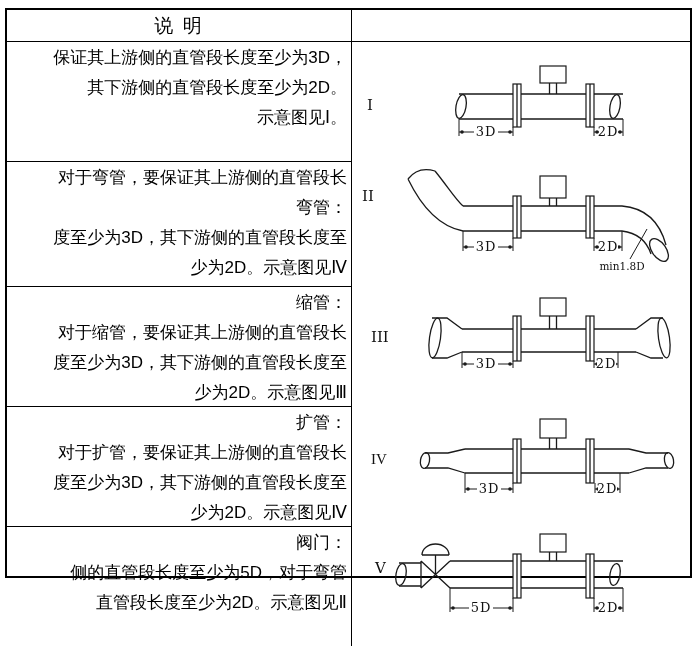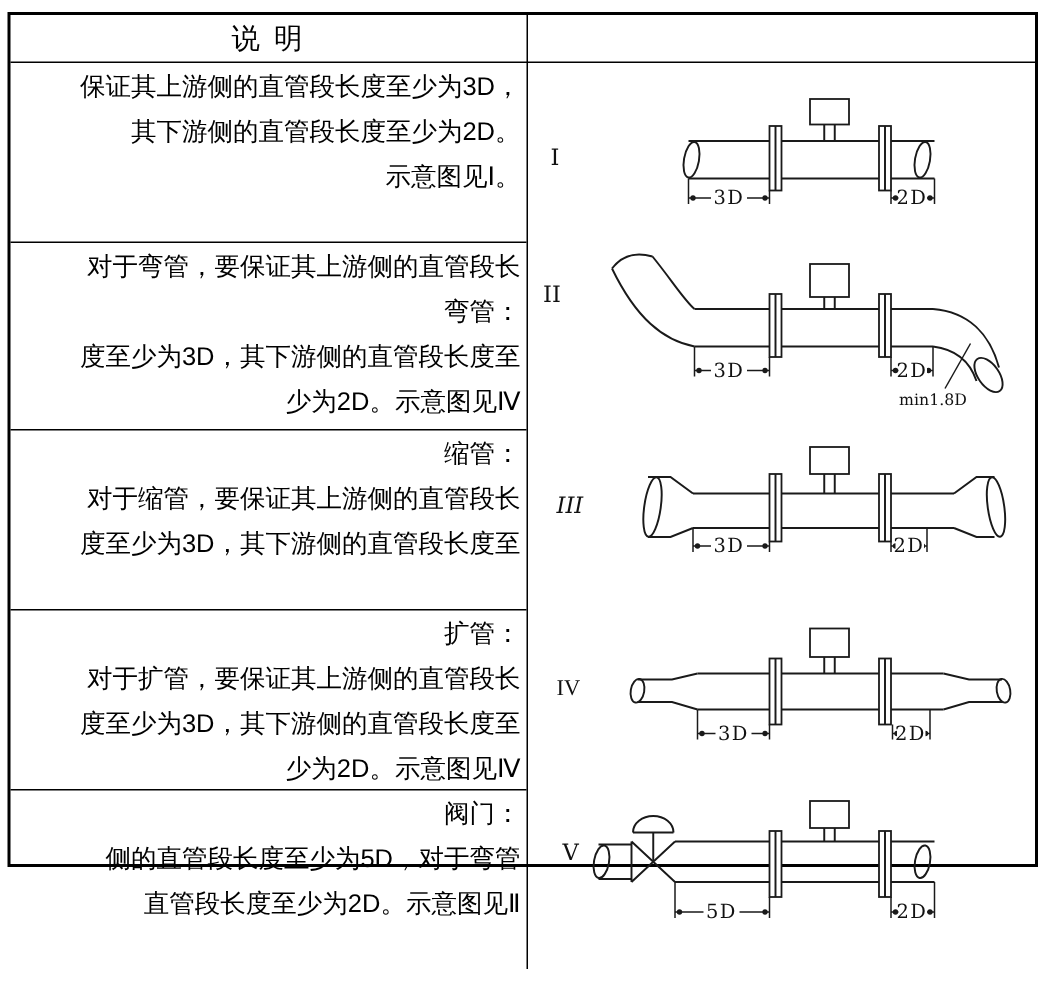--- a/index.html
+++ b/index.html
@@ -19,21 +19,21 @@
   .body-right{position:relative;}
   .diag{position:absolute;left:0;width:338px;}
   .d1{top:14px;height:90px;}
   .d2{top:118px;height:122px;}
   .d3{top:254px;height:112px;}
   .d4{top:374px;height:105px;}
   .d5{top:487px;height:112px;}
   .diag svg{position:absolute;left:0;top:0;}
   .dlabel{position:absolute;font-family:"DejaVu Serif","Liberation Serif",serif;
           font-size:15px;color:#111;}
-  .l1{left:15px;top:40px;}.l2{left:10px;top:27px;}.l3{left:19px;top:32px;font-style:italic;}
+  .l1{left:15px;top:40px;}.l2{left:10px;top:27px;}.l3{left:19px;top:32px;}
   .l4{left:19px;top:35px;font-family:Liberation Serif, serif;}.l5{left:23px;top:30px;}
   .ln{stroke:#1a1a1a;stroke-width:1.3;fill:none;}
   .fl{fill:#fff;stroke:#1a1a1a;stroke-width:1.2;}
   .dm{stroke:#1a1a1a;stroke-width:1;fill:none;}
   .dot{fill:#1a1a1a;stroke:none;}
   .wbg{fill:#fff;stroke:none;}
   .dimtxt{font-family:"DejaVu Serif","Liberation Serif",serif;font-size:13px;fill:#111;
           letter-spacing:1px;}
   .notetxt{font-family:"DejaVu Serif","Liberation Serif",serif;font-size:10.5px;fill:#111;}
 </style>
@@ -57,20 +57,21 @@
       <div class="row r2">
         <div class="line">对于弯管，要保证其上游侧的直管段长</div>
         <div class="line">弯管：</div>
         <div class="line">度至少为3D，其下游侧的直管段长度至</div>
         <div class="line">少为2D。示意图见Ⅳ</div>
       </div>
       <div class="row r3">
         <div class="line">缩管：</div>
         <div class="line">对于缩管，要保证其上游侧的直管段长</div>
         <div class="line">度至少为3D，其下游侧的直管段长度至</div>
+        <div class="line">少为2D。示意图见Ⅲ</div>
       </div>
       <div class="row r4">
         <div class="line">扩管：</div>
         <div class="line">对于扩管，要保证其上游侧的直管段长</div>
         <div class="line">度至少为3D，其下游侧的直管段长度至</div>
         <div class="line">少为2D。示意图见Ⅳ</div>
       </div>
       <div class="row r5">
         <div class="line">阀门：</div>
         <div class="line">侧的直管段长度至少为5D，对于弯管</div>

